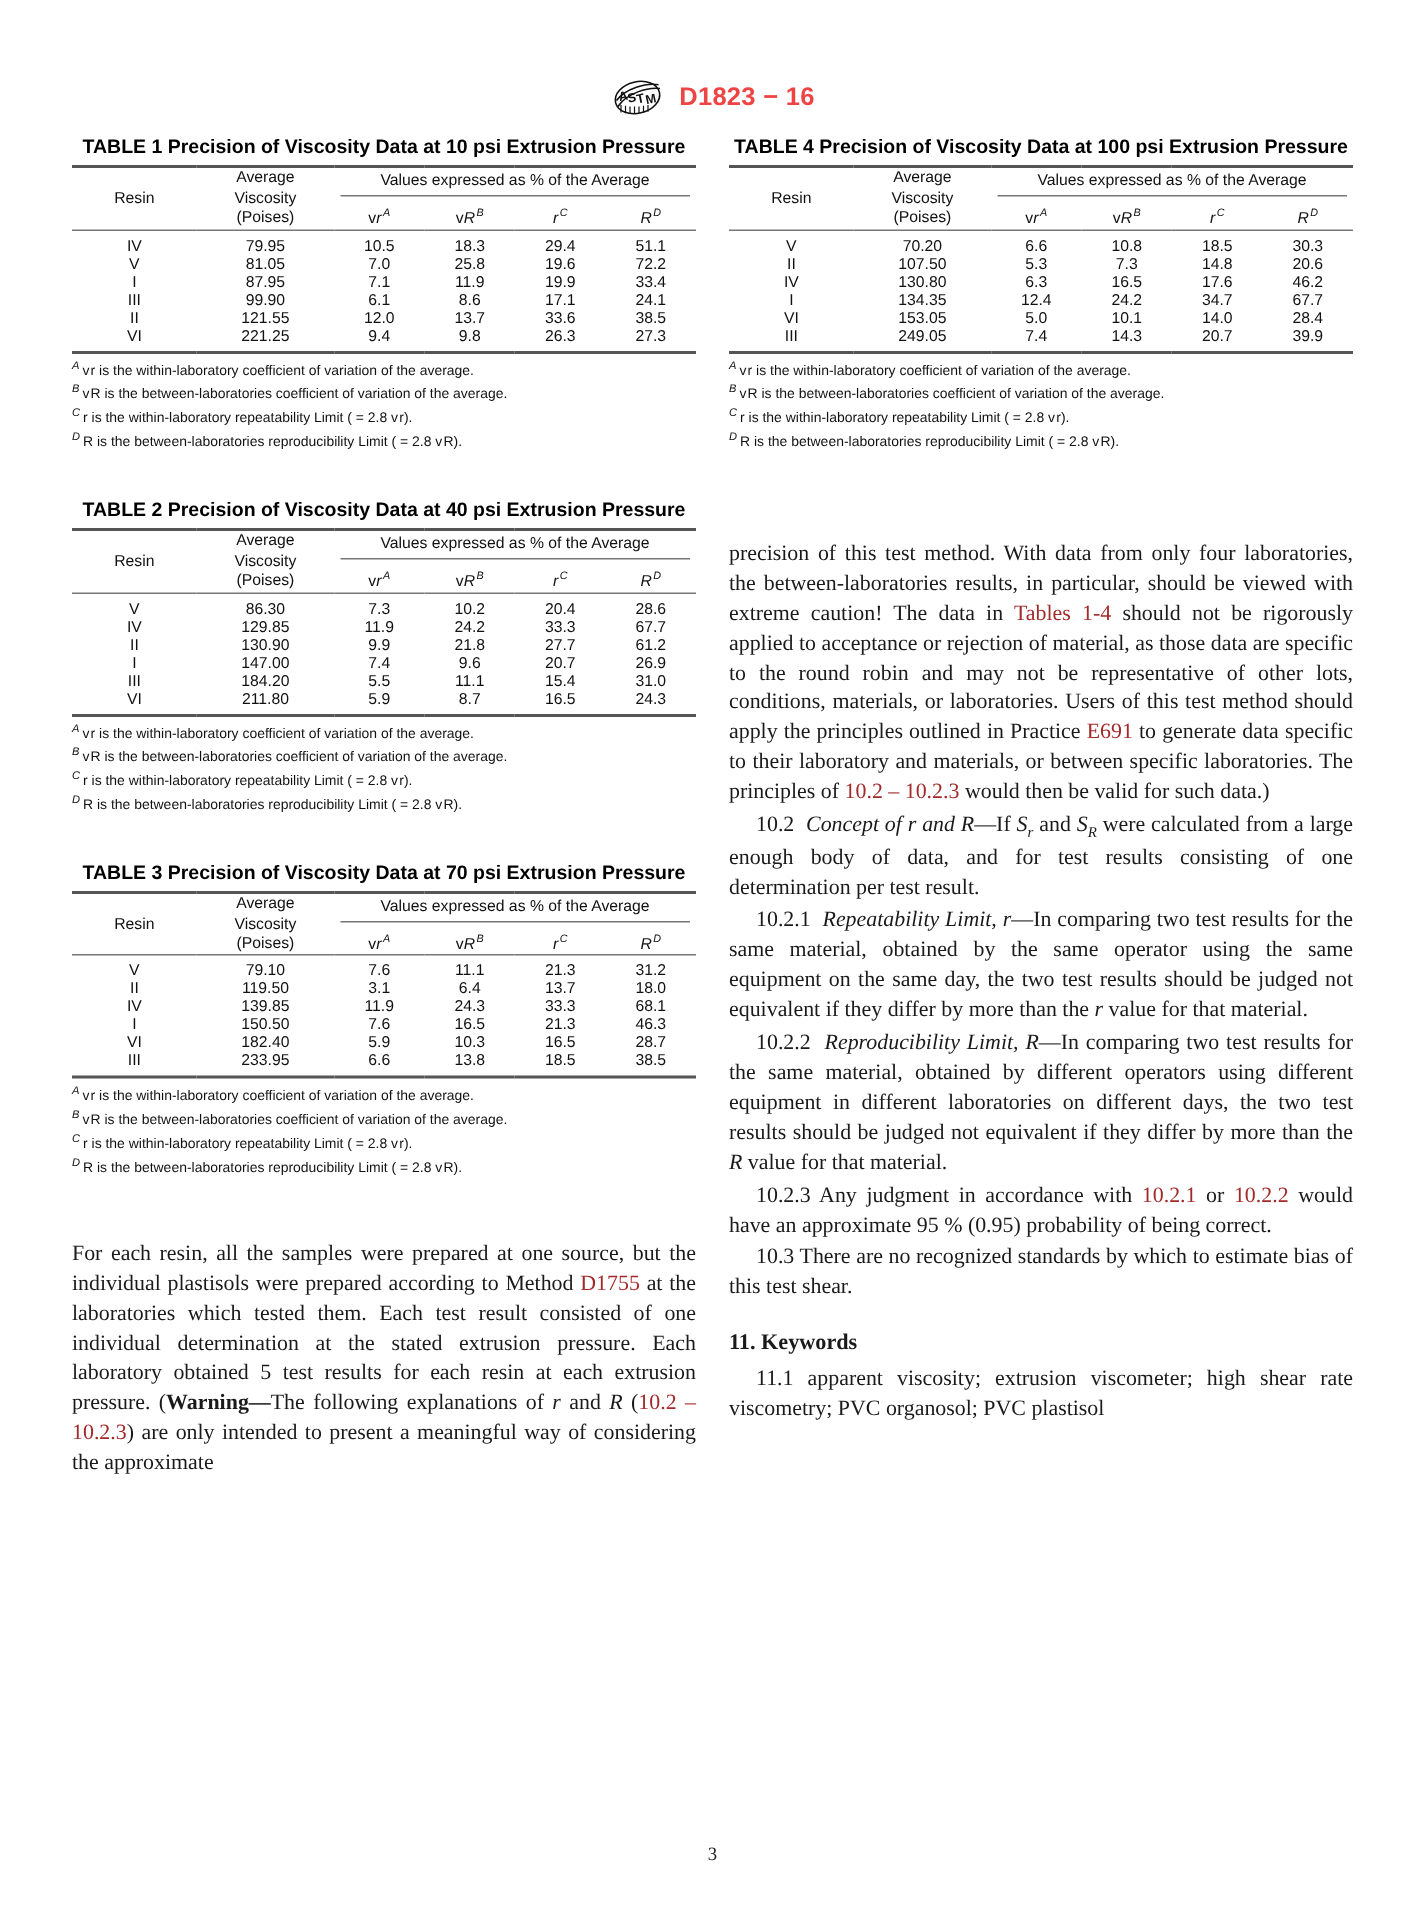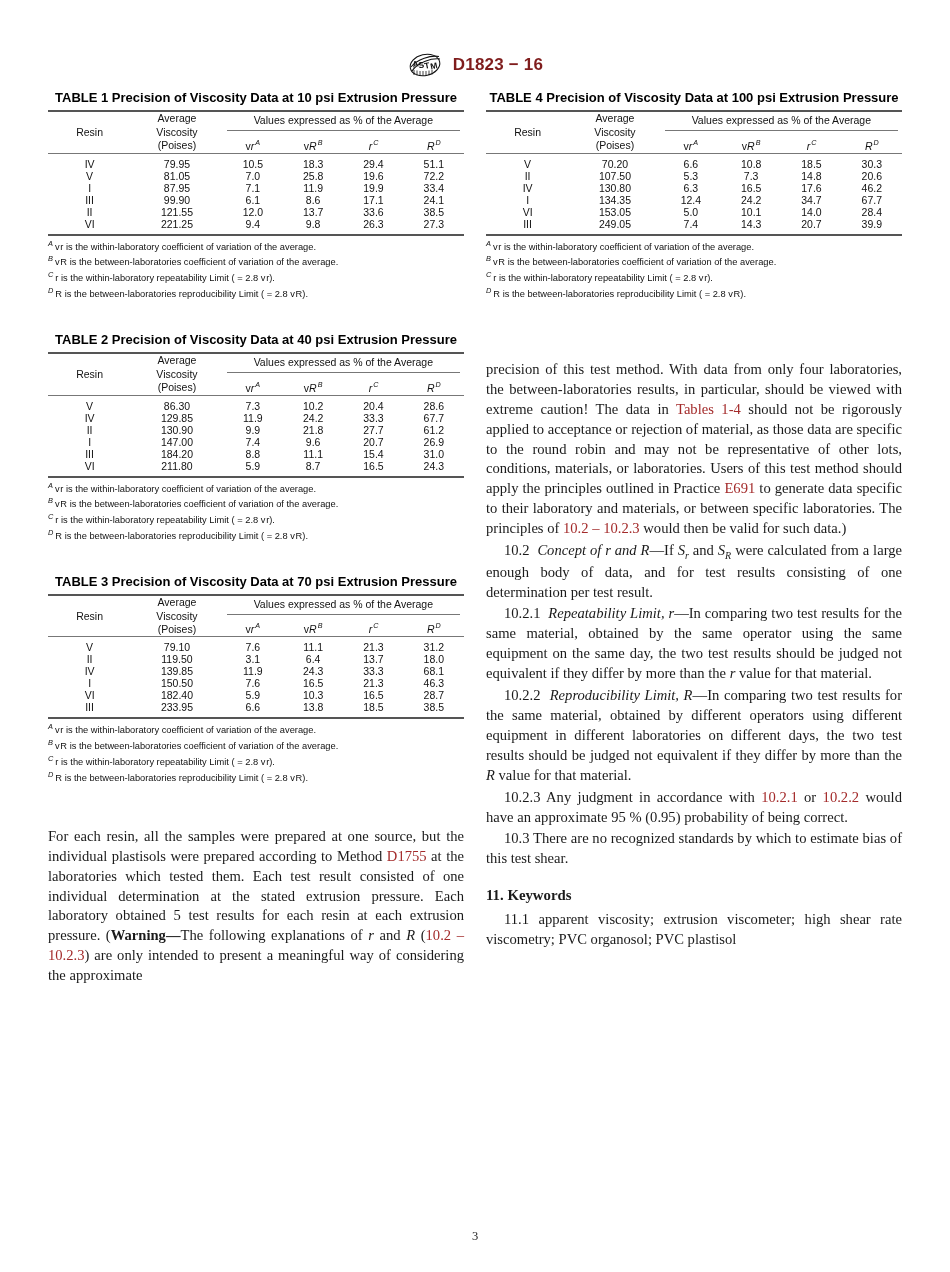--- a/index.html
+++ b/index.html
@@ -32,21 +32,21 @@
     width: 36px;
     height: 26px;
     display: inline-block;
     vertical-align: middle;
   }
   .doc-designation {
     font-family: "Liberation Sans", sans-serif;
     font-weight: bold;
     font-size: 17px;
     letter-spacing: 0.2px;
-    color: #7f1d1d;
+    color: #ef4444;
   }
 
   
   .col {
     position: absolute;
     top: 90px;
     width: 416px;
   }
   .col-left  { left: 48px; }
   .col-right { left: 486px; }
@@ -332,21 +332,21 @@
             <td>I</td>
             <td>147.00</td>
             <td>7.4</td>
             <td>9.6</td>
             <td>20.7</td>
             <td>26.9</td>
           </tr>
           <tr>
             <td>III</td>
             <td>184.20</td>
-            <td>8.8</td>
+            <td>5.5</td>
             <td>11.1</td>
             <td>15.4</td>
             <td>31.0</td>
           </tr>
           <tr>
             <td>VI</td>
             <td>211.80</td>
             <td>5.9</td>
             <td>8.7</td>
             <td>16.5</td>

